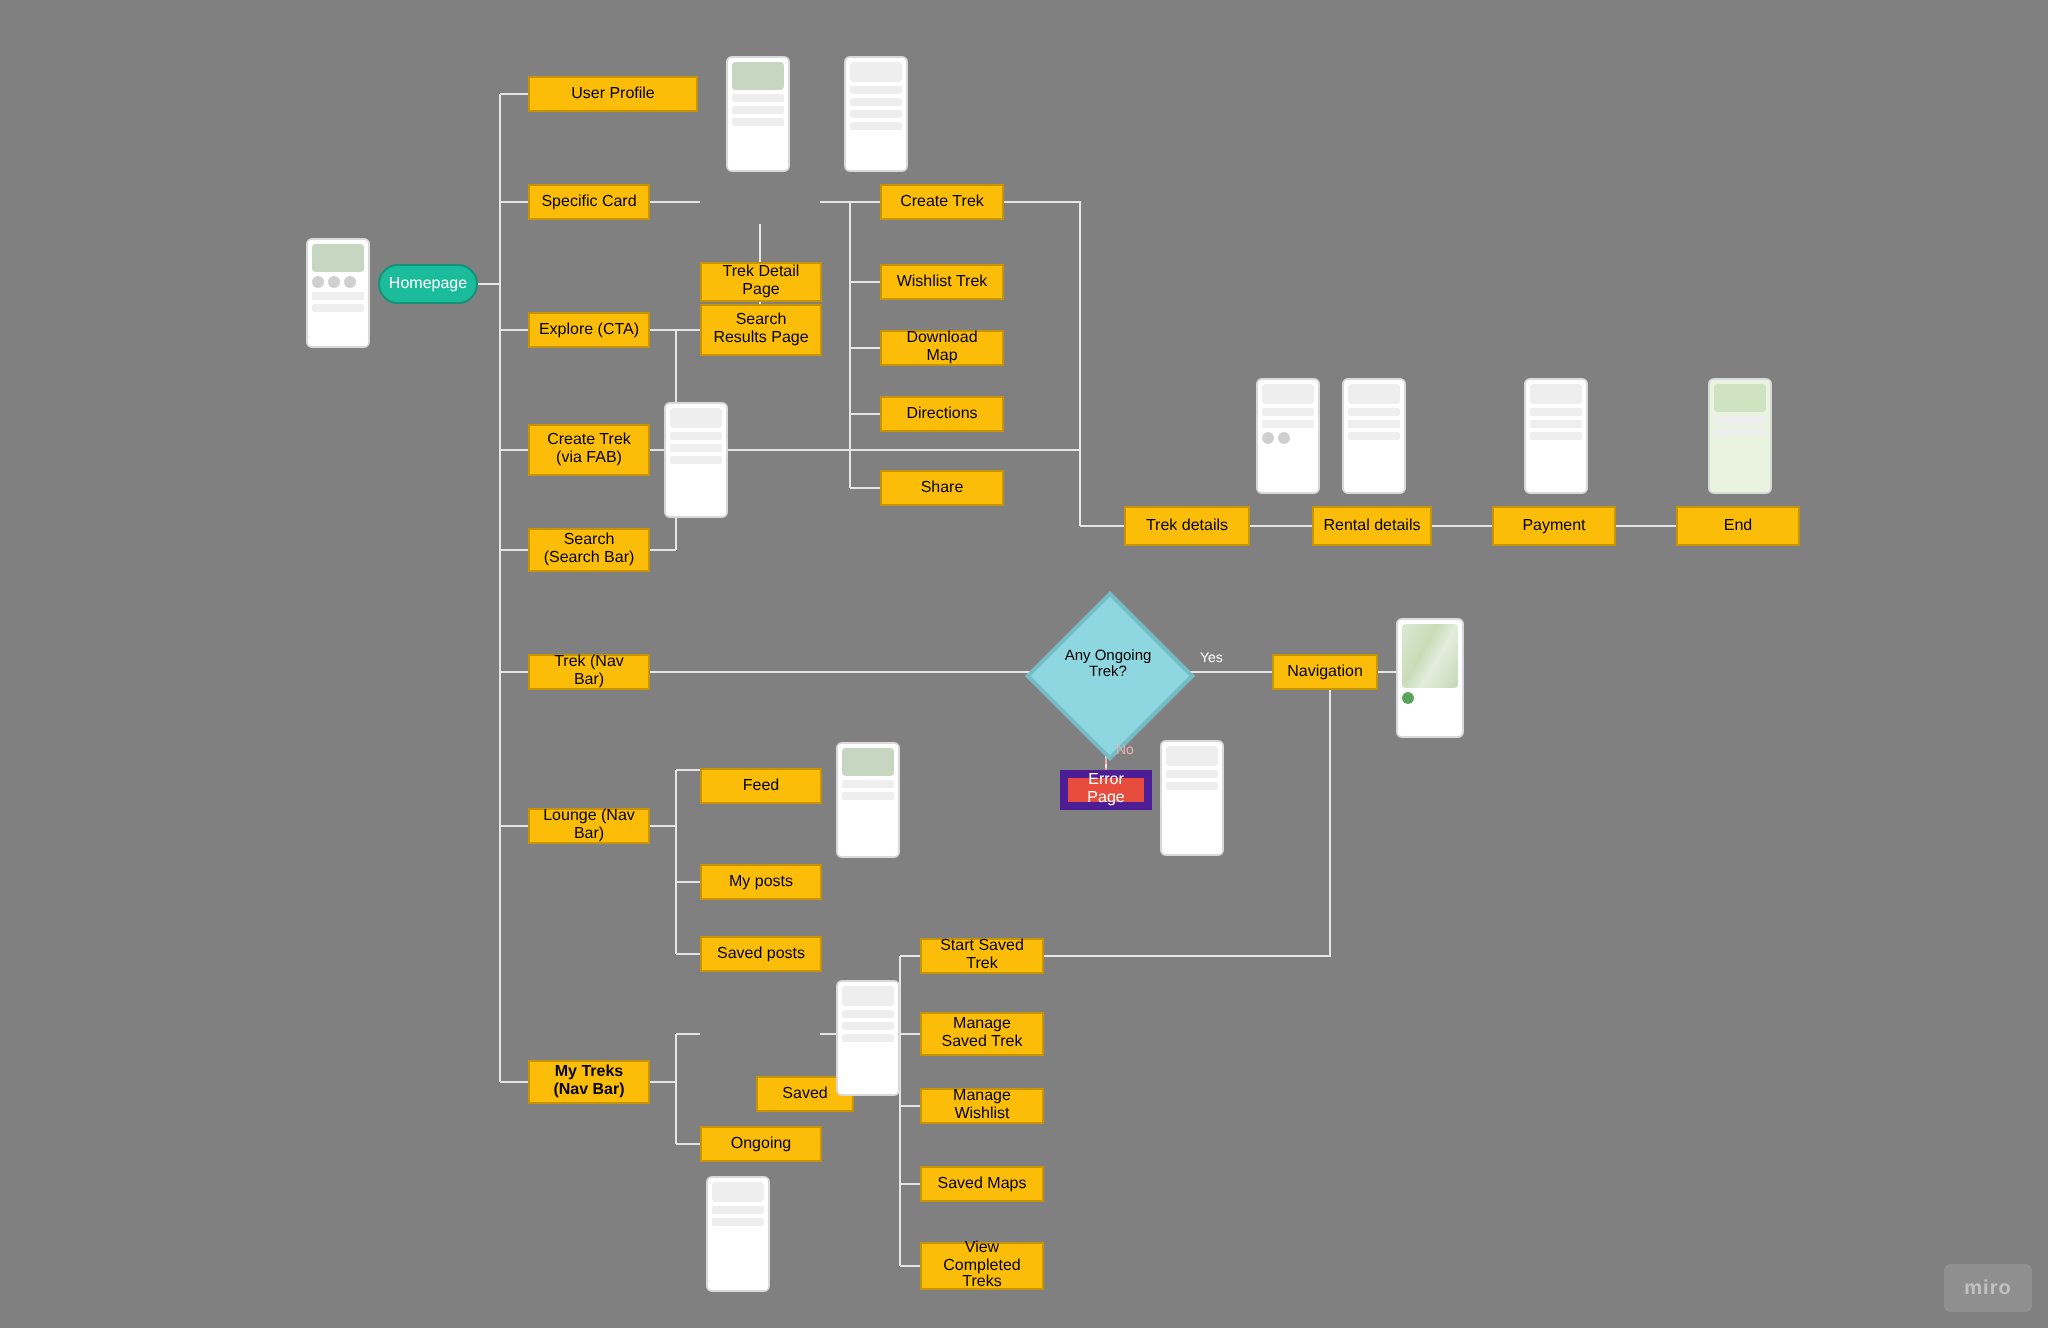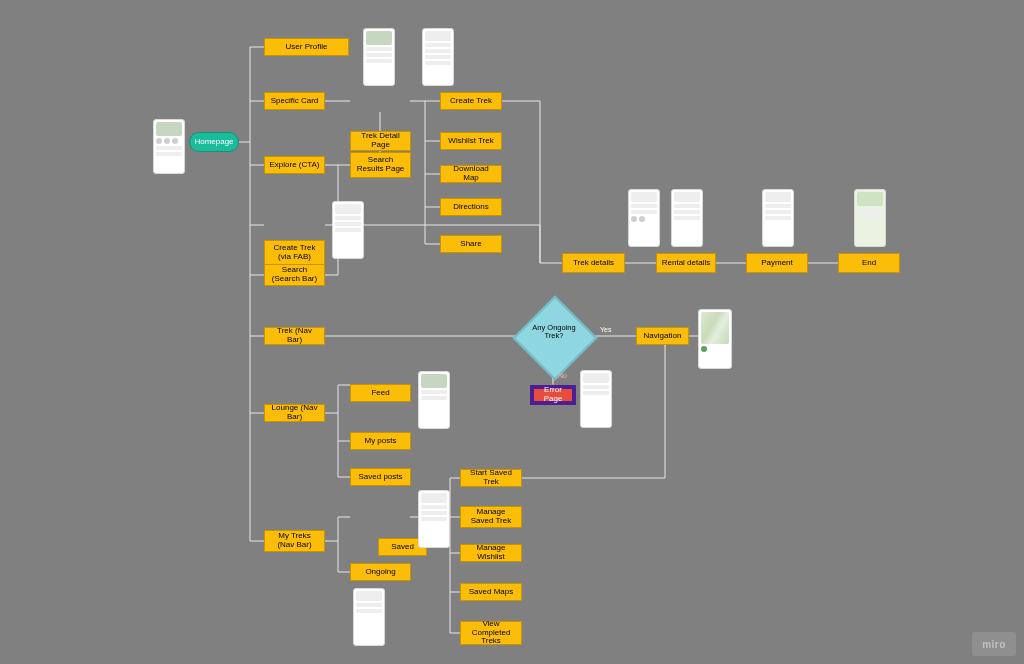--- a/index.html
+++ b/index.html
@@ -172,33 +172,33 @@
 
 <div class="box yellow" style="left:264px; top:38px; width:85px; height:18px;">
       <span>User Profile</span>
     </div>
 <div class="box yellow" style="left:264px; top:92px; width:61px; height:18px;">
       <span>Specific Card</span>
     </div>
 <div class="box yellow" style="left:264px; top:156px; width:61px; height:18px;">
       <span>Explore (CTA)</span>
     </div>
-<div class="box yellow" style="left:264px; top:212px; width:61px; height:26px;margin-top:28px;">
+<div class="box yellow" style="left:264px; top:212px; width:61px; height:26px;">
       <span>Create Trek (via FAB)</span>
     </div>
 <div class="box yellow" style="left:264px; top:264px; width:61px; height:22px;">
       <span>Search (Search Bar)</span>
     </div>
 <div class="box yellow" style="left:264px; top:327px; width:61px; height:18px;">
       <span>Trek (Nav Bar)</span>
     </div>
 <div class="box yellow" style="left:264px; top:404px; width:61px; height:18px;">
       <span>Lounge (Nav Bar)</span>
     </div>
-<div class="box yellow" style="left:264px; top:530px; width:61px; height:22px;">
+<div class="box yellow" style="left:264px; top:530px; width:61px; height:22px;font-weight:bold;">
       <span>My Treks (Nav Bar)</span>
     </div>
 
 <div class="box yellow" style="left:350px; top:91px; width:61px; height:20px;margin-top:40px;">
       <span>Trek Detail Page</span>
     </div>
 <div class="box yellow" style="left:350px; top:152px; width:61px; height:26px;">
       <span>Search Results Page</span>
     </div>
 <div class="box yellow" style="left:350px; top:356px; width:61px; height:18px;margin-top:28px;">

